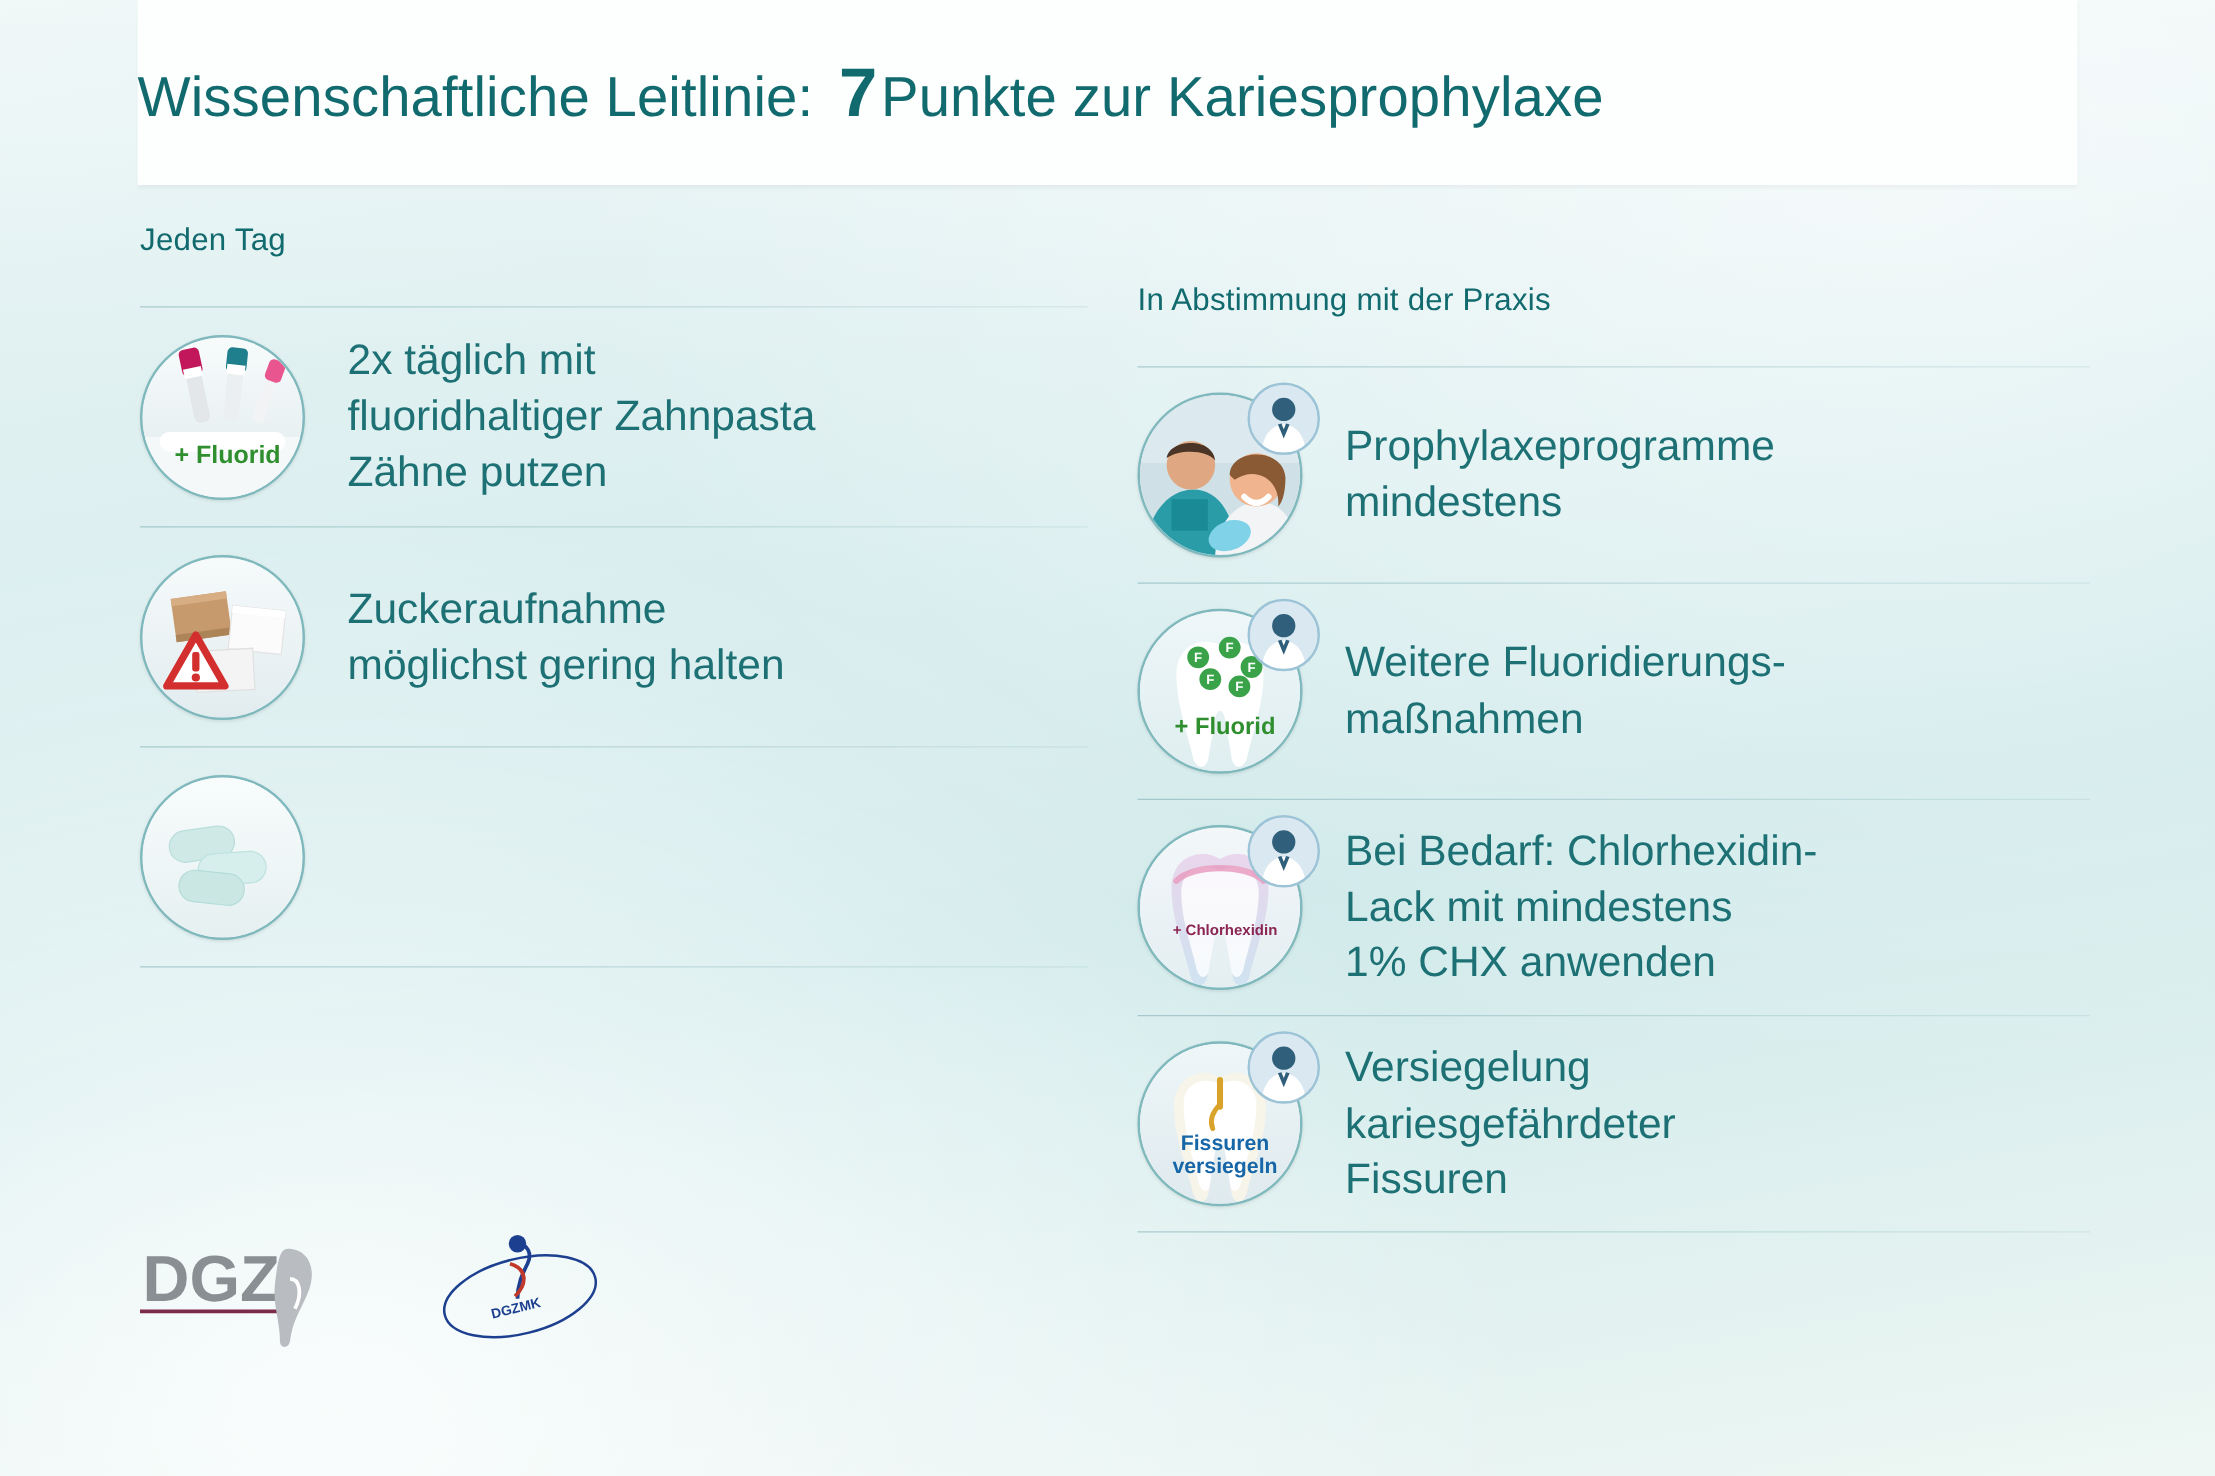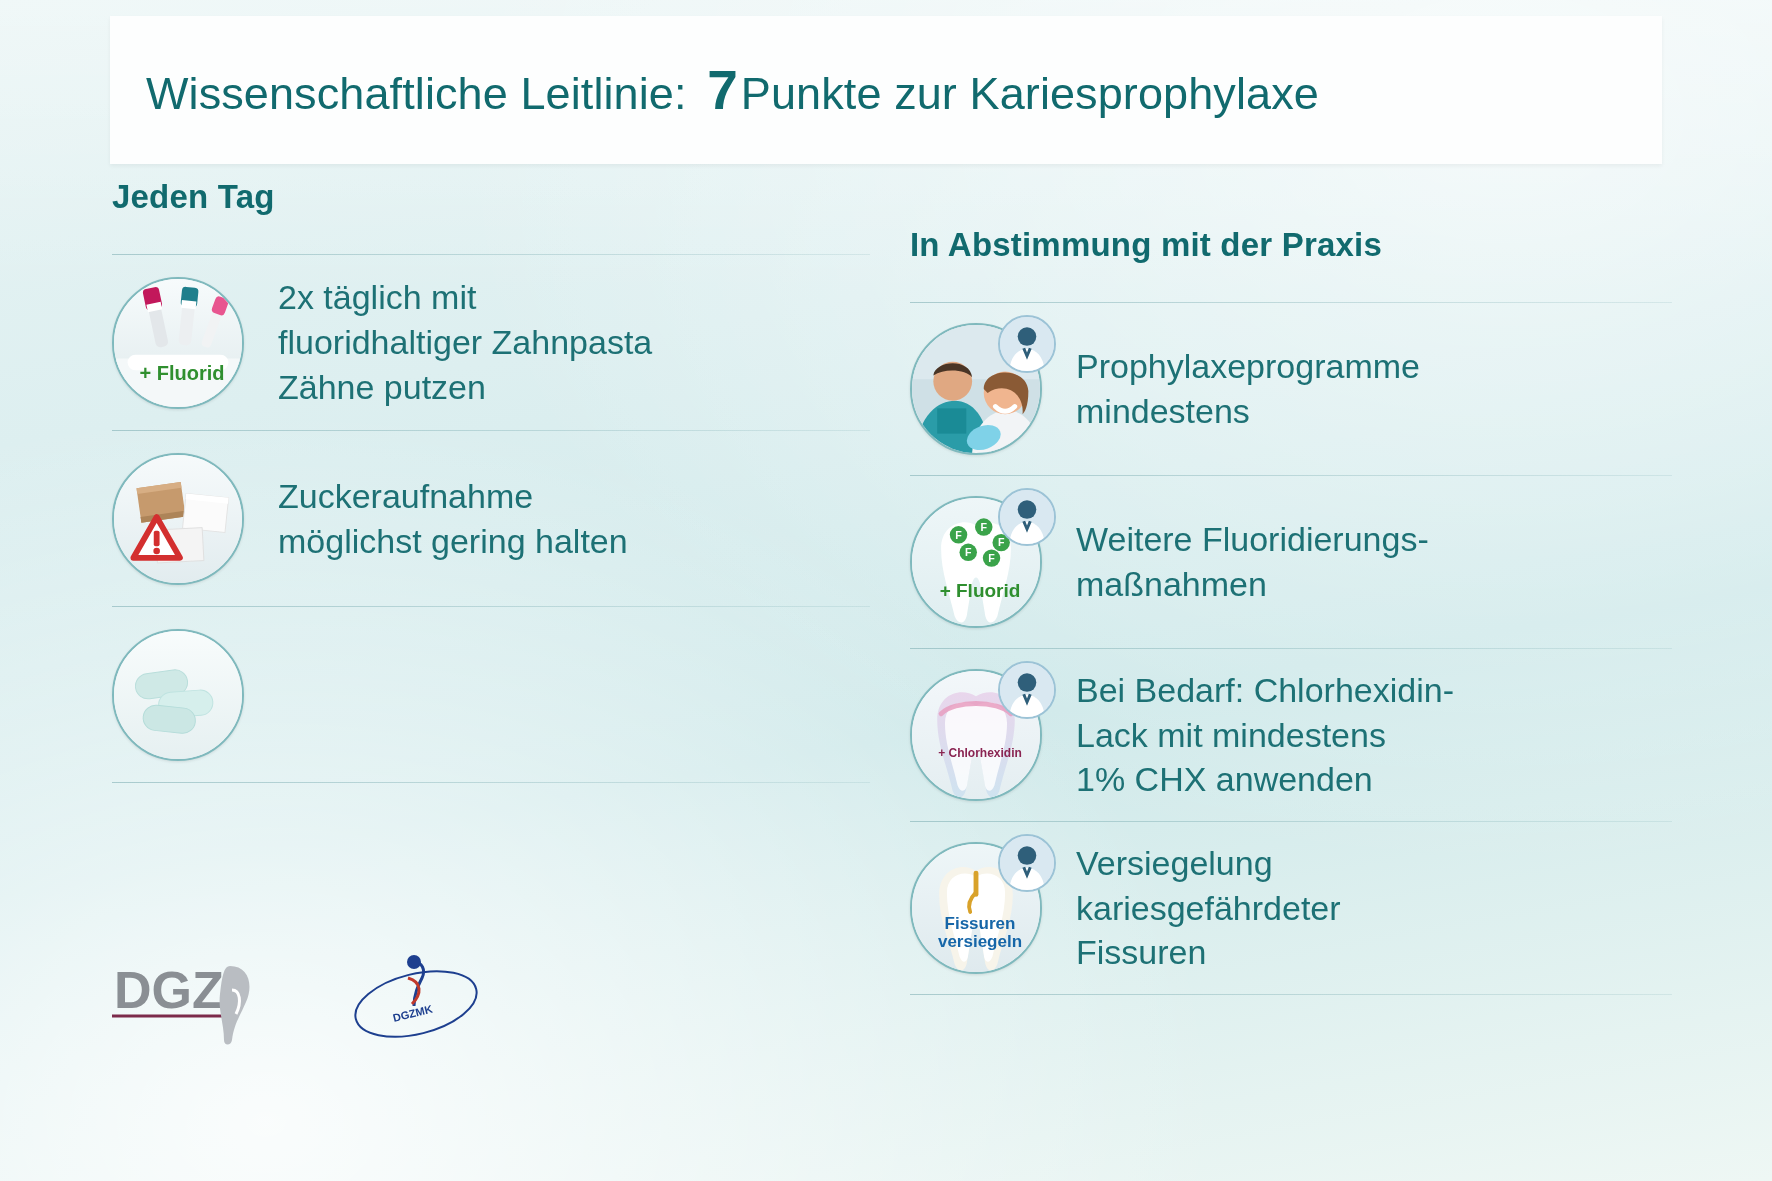--- a/index.html
+++ b/index.html
@@ -31,28 +31,27 @@
       radial-gradient(ellipse at 15% 95%, rgba(255,255,255,0.85) 0%, rgba(255,255,255,0) 45%),
       radial-gradient(ellipse at 85% 10%, rgba(255,255,255,0.6) 0%, rgba(255,255,255,0) 50%),
       linear-gradient(to bottom, rgba(255,255,255,0.35) 0%, rgba(255,255,255,0) 25%);
     pointer-events: none;
   }
 
   
   .title-bar {
     position: absolute;
     left: 110px;
-    top: 16px;
+    top: 0;
     width: 1552px;
     height: 148px;
     background: #fdfefe;
     box-shadow: 0 2px 4px rgba(0,0,0,0.05);
     display: flex;
     align-items: center;
-    padding-left: 36px;
     z-index: 5;
   }
   .title-text {
     font-size: 45px;
     color: #116a6e;
     letter-spacing: 0.1px;
     white-space: nowrap;
   }
   .title-text .num {
     font-size: 55px;
@@ -72,22 +71,22 @@
     display: flex;
     z-index: 3;
   }
   .col {
     position: relative;
   }
   .col-left { width: 805px; padding-left: 112px; }
   .col-right { width: 967px; padding-left: 105px; margin-top: 48px; }
 
   .col-head {
-    font-size: 33px;
-    font-weight: bold;
+    font-size: 25px;
+    font-weight: normal;
     color: #116a6e;
     margin: 0 0 38px 0;
     letter-spacing: 0.2px;
   }
 
   .divider {
     height: 1px;
     background: linear-gradient(to right, rgba(120,170,175,0.55), rgba(120,170,175,0.18));
     width: 758px;
     margin: 0;
@@ -176,21 +175,21 @@
     bottom: 26px;
     font-size: 17px;
     color: #1666a8;
     line-height: 1.1;
   }
 
   
   .logos {
     position: absolute;
     left: 112px;
-    top: 948px;
+    top: 981px;
     display: flex;
     align-items: center;
     gap: 74px;
     z-index: 4;
   }
   .logo-dgz { width: 150px; height: 96px; }
   .logo-dgzmk { width: 160px; height: 100px; }
 </style>
 </head>
 <body>

